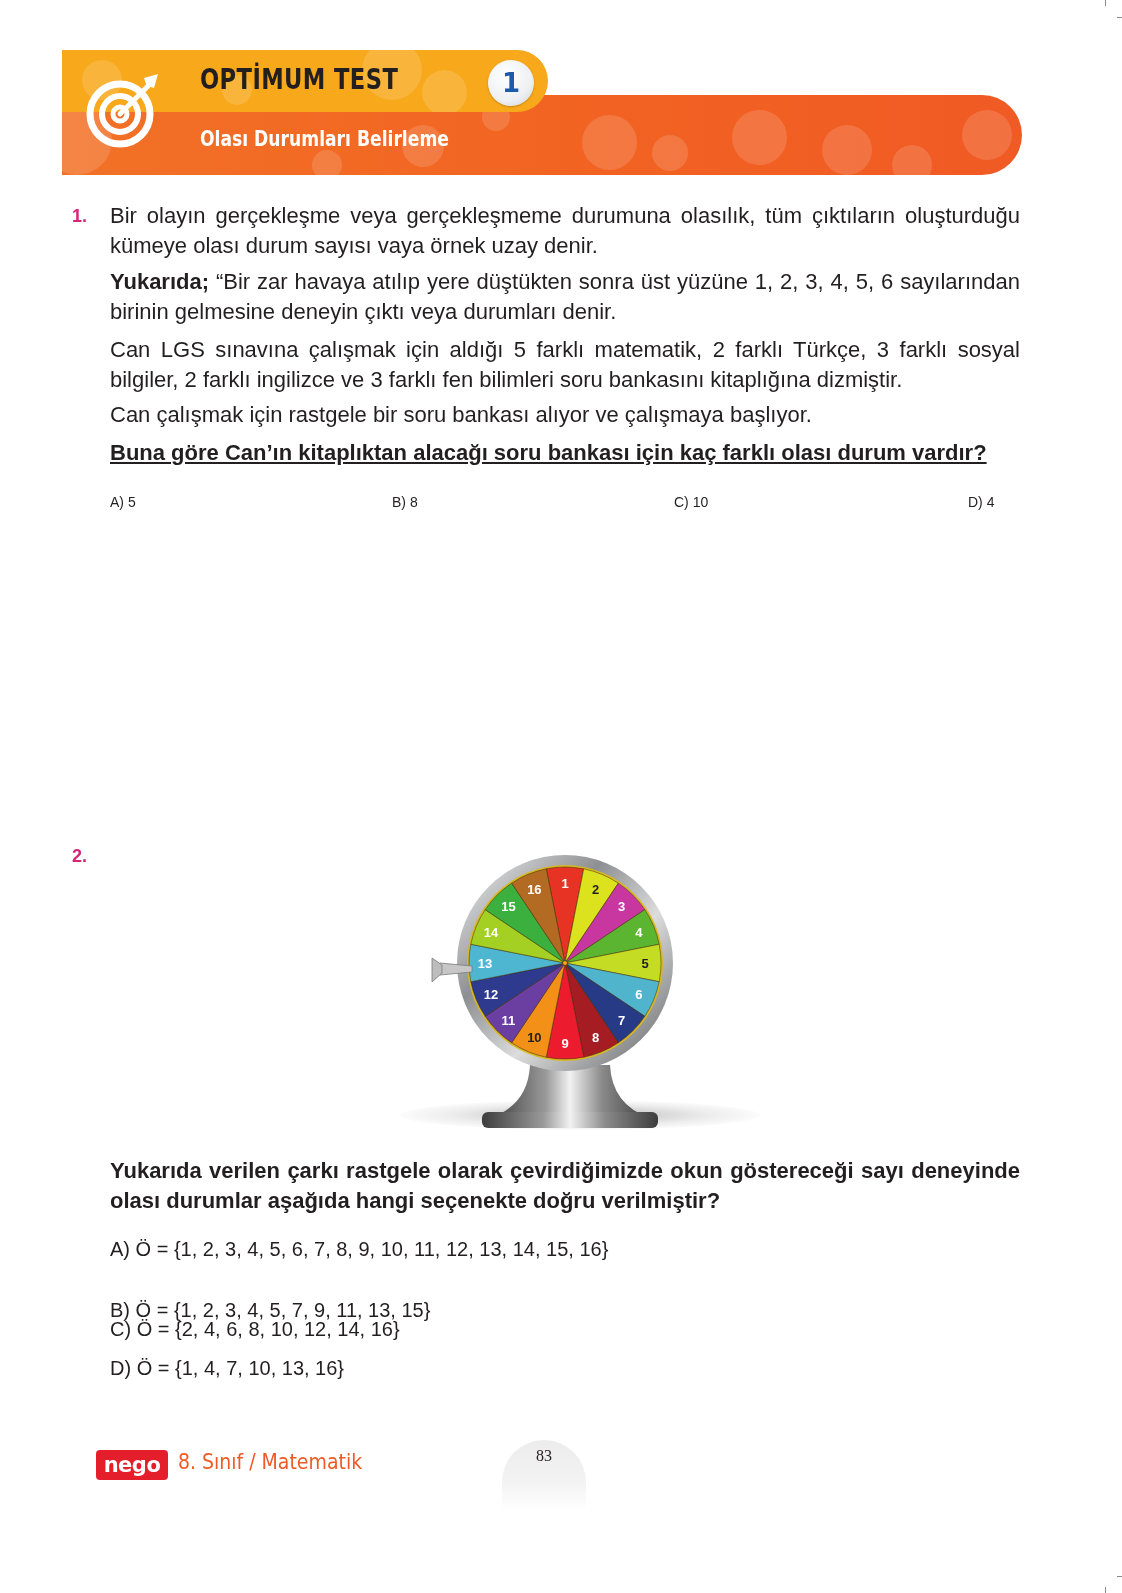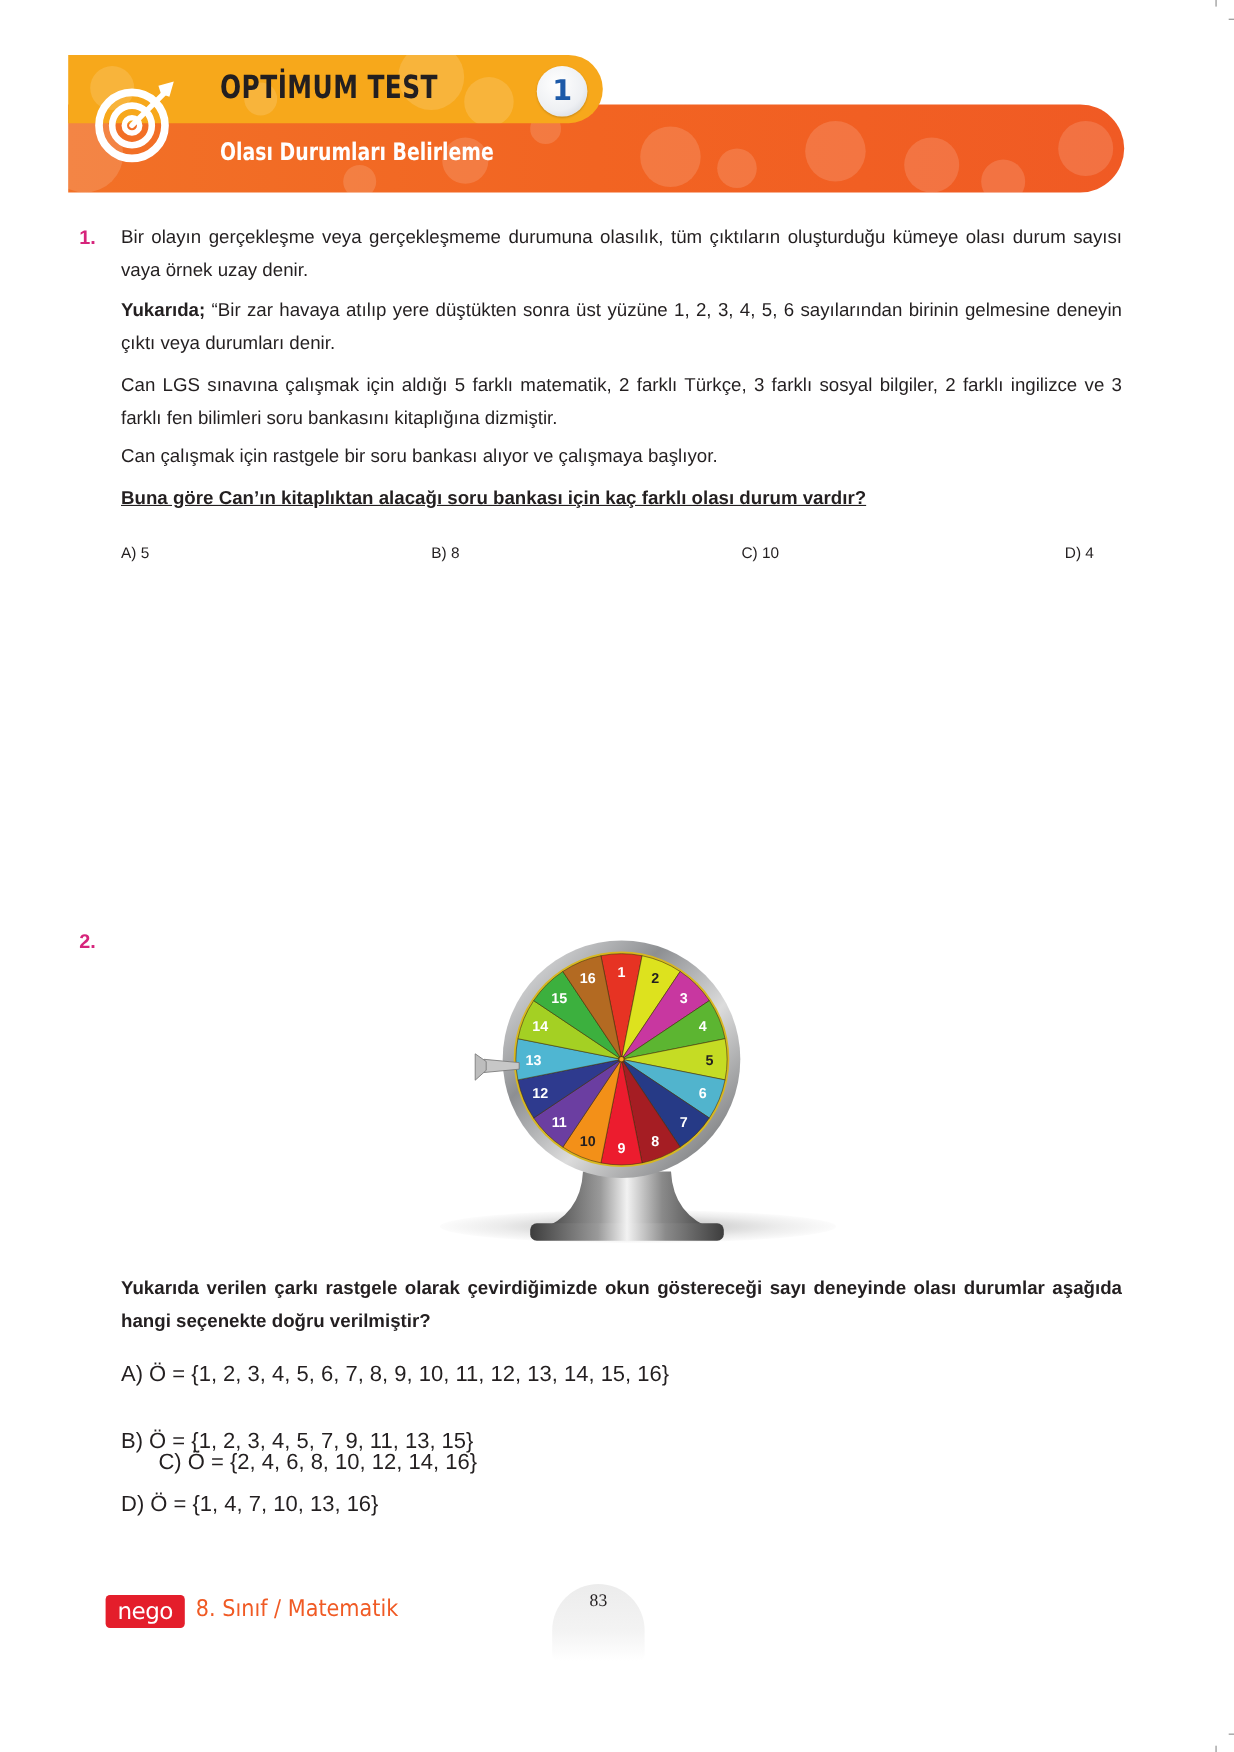--- a/index.html
+++ b/index.html
@@ -9,32 +9,32 @@
   .banner-bottom { position:absolute; left:62px; top:95px; width:960px; height:80px; background:linear-gradient(90deg,#f27127 0%,#f26422 50%,#f05a24 100%); border-radius:0 40px 40px 0; overflow:hidden; }
   .banner-top-cover { position:absolute; left:62px; top:50px; width:486px; height:62px; background:#f7a81b; border-radius:0 31px 31px 0; overflow:hidden; }
   .bubble { position:absolute; border-radius:50%; background:rgba(255,255,255,0.14); }
   .title { position:absolute; left:200px; top:62px; font-family:"DejaVu Sans", sans-serif; font-weight:bold; font-size:29px; letter-spacing:0.5px; color:#231f20; transform:scaleX(0.78); transform-origin:left top; white-space:nowrap; }
   .subtitle { position:absolute; left:200px; top:126px; font-family:"DejaVu Sans", sans-serif; font-weight:bold; font-size:22px; color:#ffffff; transform:scaleX(0.78); transform-origin:left top; white-space:nowrap; }
   .test-badge { position:absolute; left:488px; top:60px; width:46px; height:46px; border-radius:50%; background:radial-gradient(circle at 40% 35%, #ffffff 0%, #eef0f3 60%, #c9ced6 100%); display:flex; align-items:center; justify-content:center; font-family:"DejaVu Sans", sans-serif; font-weight:bold; font-size:26px; color:#1d5aa8; box-shadow:0 1px 2px rgba(0,0,0,0.2); }
   .target-icon { position:absolute; left:84px; top:70px; width:80px; height:80px; }
 
   
   .qnum { position:absolute; font-weight:bold; font-size:18px; color:#d6247b; }
-  .para { position:absolute; left:110px; width:910px; font-size:17px; line-height:30px; text-align:justify; color:#231f20; }
+  .para { position:absolute; left:110px; width:910px; font-size:22px; line-height:30px; text-align:justify; color:#231f20; }
   .para b { font-weight:bold; }
   .para.bold { font-weight:bold; }
   .opt { position:absolute; font-size:14px; color:#231f20; }
   .opt-line { position:absolute; left:110px; font-size:20px; color:#231f20; white-space:nowrap; }
 
   
   .wheel-wrap { position:absolute; left:420px; top:850px; width:300px; height:290px; }
   .shadow { position:absolute; left:400px; top:1100px; width:360px; height:30px; border-radius:50%; background:radial-gradient(ellipse at center, rgba(120,120,120,0.55) 0%, rgba(180,180,180,0.25) 50%, rgba(255,255,255,0) 75%); }
 
   
-  .logo { position:absolute; left:96px; top:1450px; width:72px; height:30px; background:#e41e2b; border-radius:4px; color:#fff; font-family:"DejaVu Sans", sans-serif; font-weight:normal; font-size:21px; display:flex; align-items:center; justify-content:center; letter-spacing:-0.5px; }
+  .logo { position:absolute; left:96px; top:1450px; width:72px; height:30px; background:#e41e2b; border-radius:4px; color:#fff; font-family:"DejaVu Sans", sans-serif; font-weight:bold; font-size:21px; display:flex; align-items:center; justify-content:center; letter-spacing:-0.5px; }
   .footer-text { position:absolute; left:178px; top:1450px; font-family:"DejaVu Sans", sans-serif; font-size:21px; color:#f05a24; white-space:nowrap; transform:scaleX(0.9); transform-origin:left top; }
   .page-tab { position:absolute; left:502px; top:1440px; width:84px; height:70px; border-radius:42px 42px 6px 6px; background:linear-gradient(180deg,#ececec 0%, #f3f3f3 60%, #ffffff 100%); }
   .page-num { position:absolute; left:502px; top:1447px; width:84px; text-align:center; font-family:"Liberation Serif", serif; font-size:16px; color:#231f20; }
 </style>
 </head>
 <body>
 
 <div class="crop" style="left:1105px;top:0;width:1px;height:6px;"></div>
 <div class="crop" style="left:1117px;top:17px;width:5px;height:1px;"></div>
 <div class="crop" style="left:1117px;top:1576px;width:5px;height:1px;"></div>
@@ -145,19 +145,19 @@
   <circle cx="145" cy="113" r="2.5" fill="#f7a81b" stroke="#5b3a10" stroke-width="1"></circle>
   <g>
     <path d="M14 120 L20 113 L52 116 L52 122 L20 125 Z" fill="#c7c7c7" stroke="#7a7a7a" stroke-width="0.8"></path>
     <path d="M12 108 L22 115 L22 123 L12 132 Z" fill="#bdbdbd" stroke="#7a7a7a" stroke-width="0.8"></path>
   </g>
 </svg>
 
 <div class="para bold" style="top:1156px;">Yukarıda verilen çarkı rastgele olarak çevirdiğimizde okun göstereceği sayı deneyinde olası durumlar aşağıda hangi seçenekte doğru verilmiştir?</div>
 <div class="opt-line" style="top:1238px;">A)  Ö = {1, 2, 3, 4, 5, 6, 7, 8, 9, 10, 11, 12, 13, 14, 15, 16}</div>
 <div class="opt-line" style="top:1299px;">B)  Ö = {1, 2, 3, 4, 5, 7, 9, 11, 13, 15}</div>
-<div class="opt-line" style="top:1318px;margin-left:34px;">C)  Ö = {2, 4, 6, 8, 10, 12, 14, 16}</div>
+<div class="opt-line" style="top:1318px;">C)  Ö = {2, 4, 6, 8, 10, 12, 14, 16}</div>
 <div class="opt-line" style="top:1357px;">D)  Ö = {1, 4, 7, 10, 13, 16}</div>
 
 <div class="logo">nego</div>
 <div class="footer-text">8. Sınıf / Matematik</div>
 <div class="page-tab"></div>
 <div class="page-num">83</div>
 
 </body></html>

